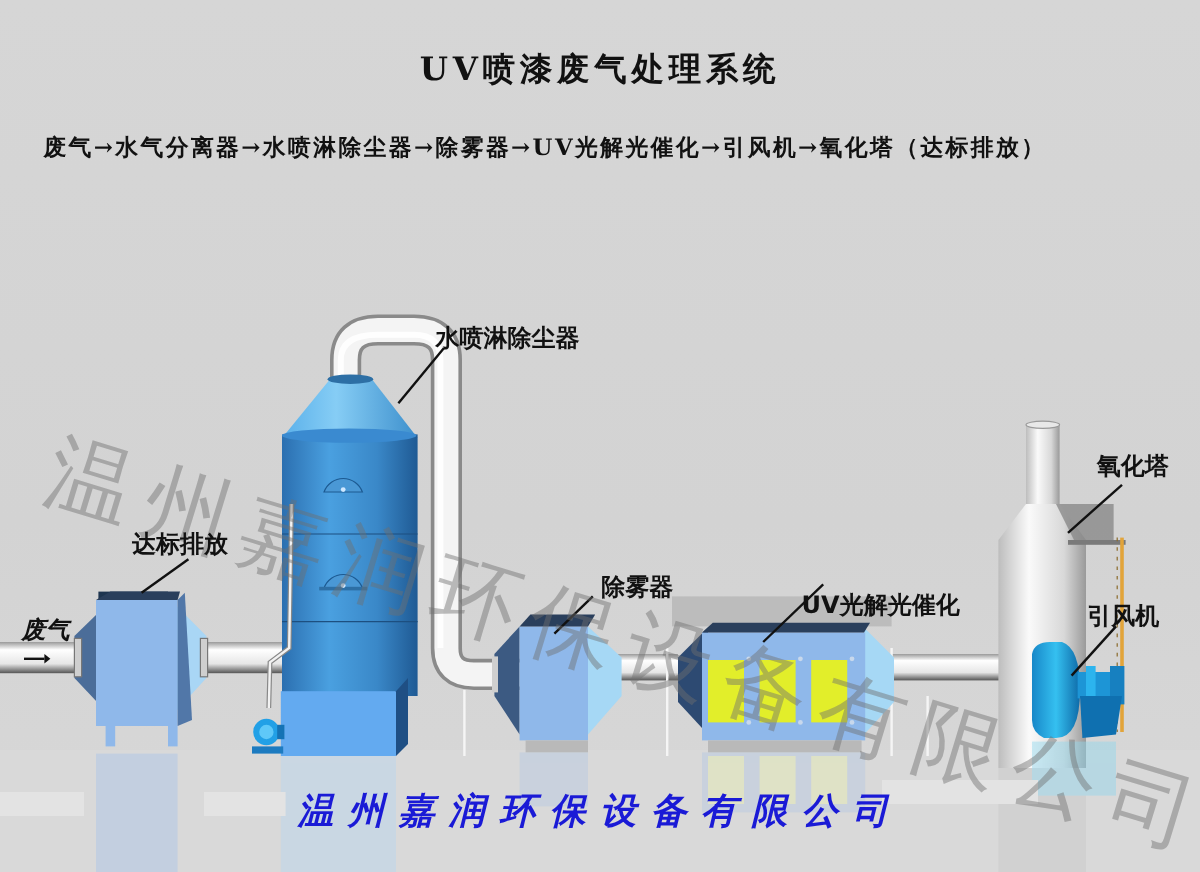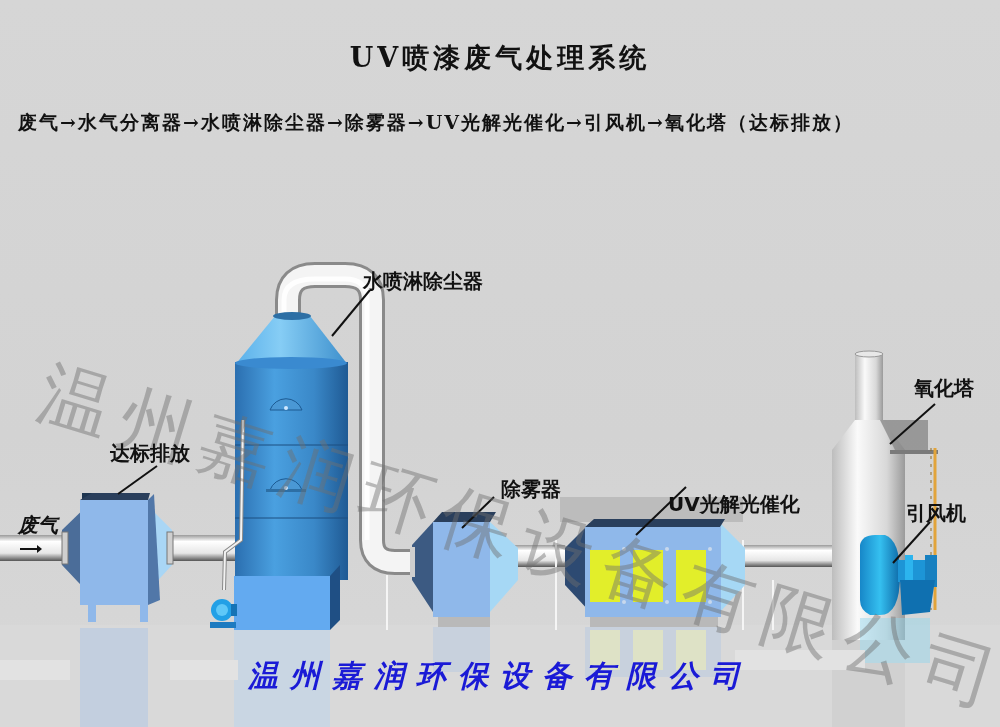--- a/index.html
+++ b/index.html
@@ -1,19 +1,19 @@
 <!DOCTYPE html>
 <html><head>
 <meta charset="utf-8">
 <style>
   html, body { margin:0; padding:0; }
   body { width:1000px; height:727px; overflow:hidden; background:#d4d4d4; font-family:"DejaVu Sans", "Liberation Sans", sans-serif; }
   .stage { position:relative; width:1000px; height:727px; background:linear-gradient(#d6d6d6 0%, #d3d3d3 60%, #d8d8d8 100%); overflow:hidden; }
   .title { position:absolute; top:40px; left:0; width:1000px; text-align:center; font-family:"DejaVu Serif","Liberation Serif",serif; font-size:27px; font-weight:bold; color:#111; letter-spacing:4px; }
-  .flow { position:absolute; top:110px; left:0; width:872px; text-align:center; font-family:"DejaVu Serif","Liberation Serif",serif; font-size:19px; font-weight:bold; color:#111; letter-spacing:2px; }
+  .flow { position:absolute; top:110px; left:0; width:872px; text-align:right; font-family:"DejaVu Serif","Liberation Serif",serif; font-size:19px; font-weight:bold; color:#111; letter-spacing:2px; }
   .label { position:absolute; font-size:20px; color:#111; font-weight:bold; white-space:nowrap; }
   .company { position:absolute; top:656px; left:0; width:1000px; text-align:center; font-family:"DejaVu Serif","Liberation Serif",serif; font-style:italic; font-weight:bold; font-size:30px; color:#1a1ad6; letter-spacing:12px; }
   .wm { position:absolute; left:55px; top:345px; font-family:"DejaVu Serif","Liberation Serif",serif; font-size:72px; color:rgba(110,110,110,0.45); transform:rotate(17deg); transform-origin:0 0; letter-spacing:12px; white-space:nowrap; pointer-events:none; }
   svg { position:absolute; left:0; top:0; }
 </style>
 </head>
 <body>
 
 <div class="stage">
 

